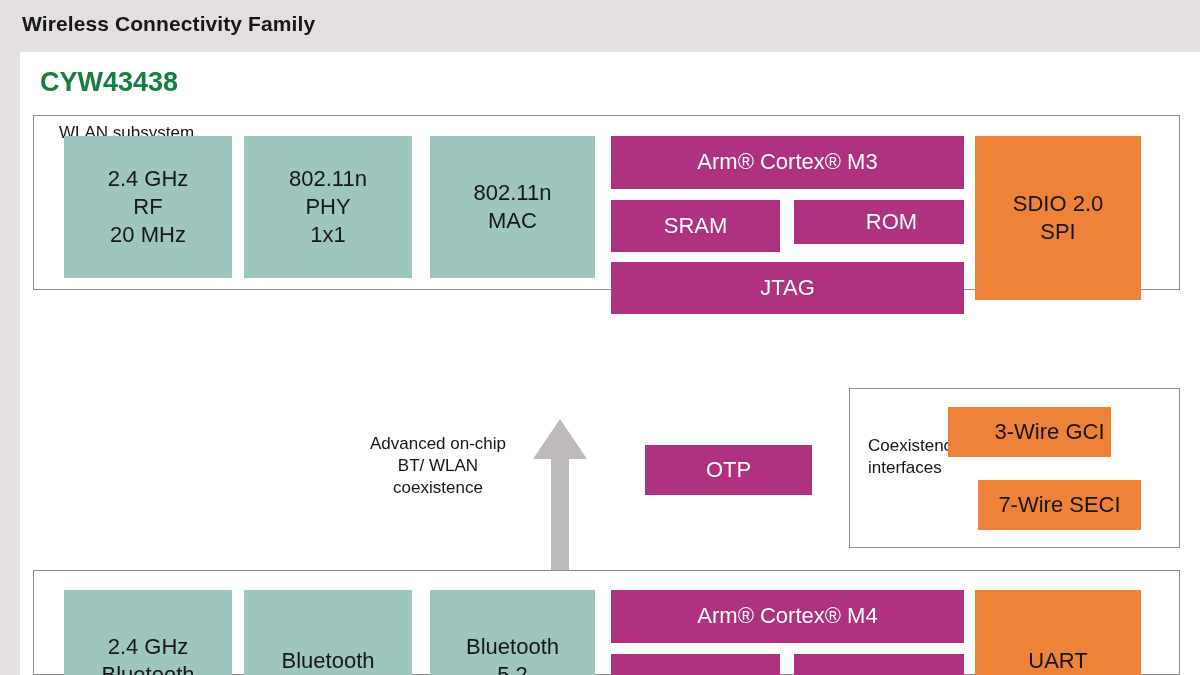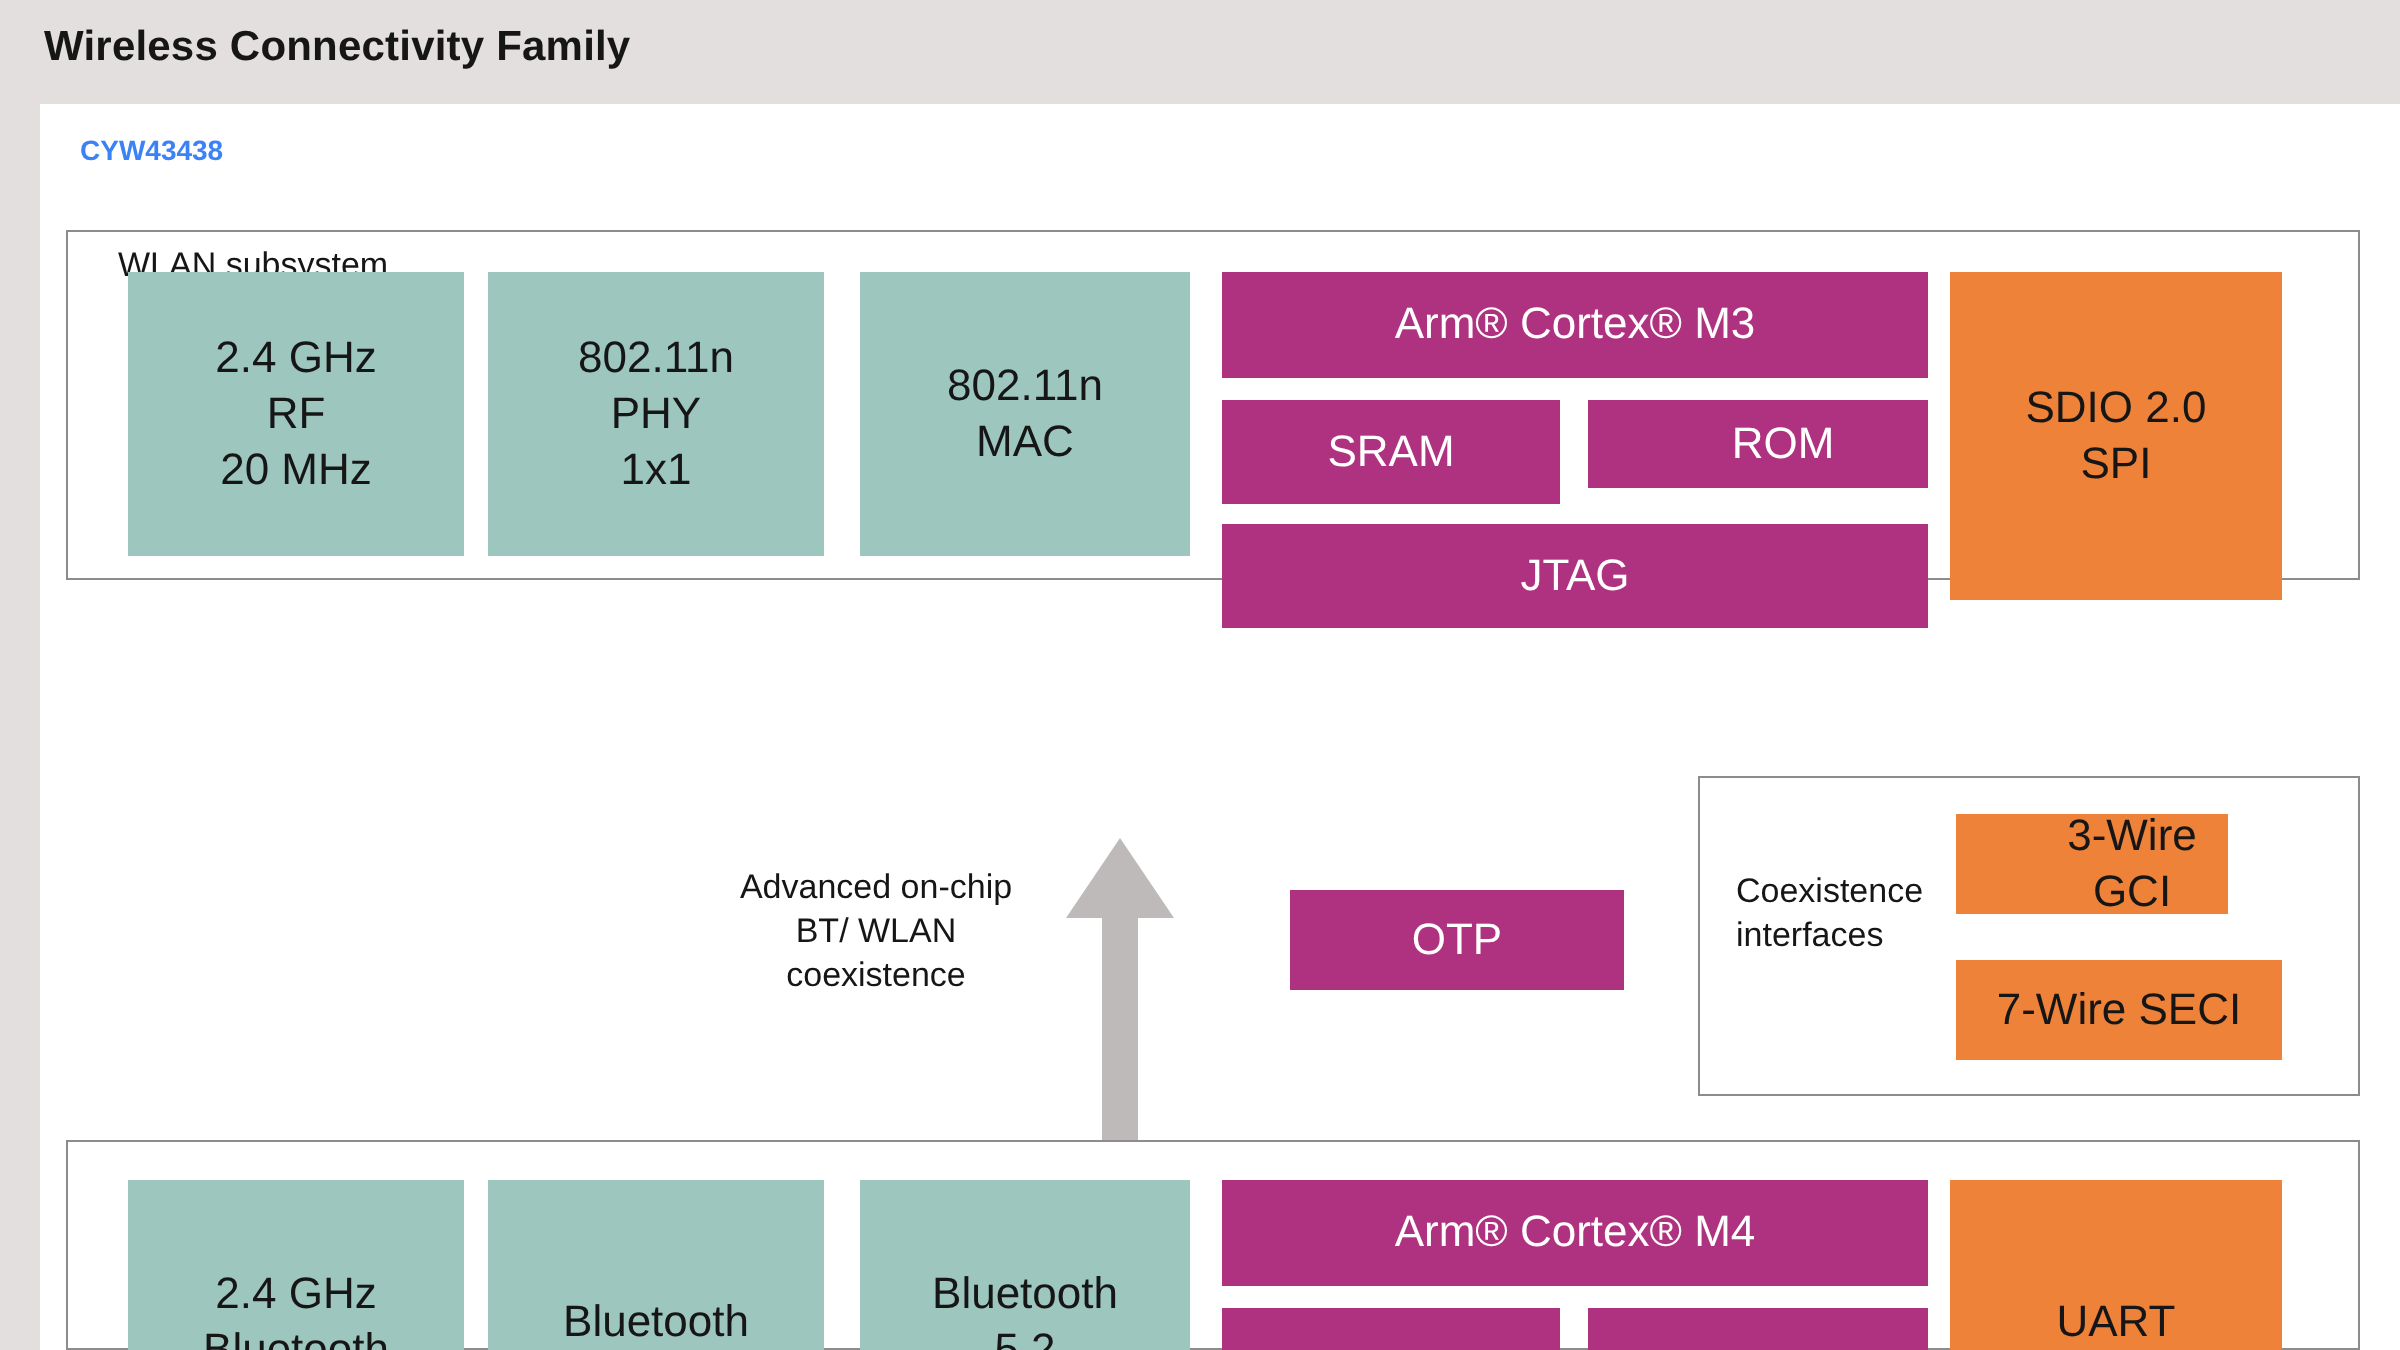--- a/index.html
+++ b/index.html
@@ -36,23 +36,23 @@
   
   #card {
     position: absolute;
     left: 20px; top: 52px;
     width: 1180px; height: 623px;
     background: #ffffff;
   }
   #chip-name {
     position: absolute;
     left: 20px; top: 15px;
-    font-size: 14px;
+    font-size: 27px;
     font-weight: bold;
-    color: #3b82f6;
+    color: #15803d;
     white-space: nowrap;
   }
   
   .subsystem-box {
     position: absolute;
     background: #ffffff;
     border: 1.5px solid #8C8C8C;
     box-sizing: border-box;
   }
   #wlan-box { left: 13px; top: 63px; width: 1147px; height: 175px; }
@@ -163,21 +163,21 @@
       <polygon points="27,0 54,40 36,40 36,165 54,165 27,205 0,165 18,165 18,40 0,40" fill="#BFBABA"></polygon>
     </svg>
 
     <div class="block magenta" style="left:625px; top:393px; width:167px; height:50px;">OTP</div>
 
     <div id="coex-panel">
       <div id="coex-label">Coexistence
 interfaces</div>
     </div>
 
-    <div class="block orange" style="left:958px; top:355px; width:136px; height:50px;padding-left:40px;">3-Wire GCI</div>
+    <div class="block orange" style="left:928px; top:355px; width:163px; height:50px;padding-left:40px;">3-Wire GCI</div>
 
     <div class="block orange" style="left:958px; top:428px; width:163px; height:50px;">7-Wire SECI</div>
 
     <div id="bt-box" class="subsystem-box"></div>
 
     <div class="block green" style="left:44px; top:538px; width:168px; height:142px;">2.4 GHz
 Bluetooth</div>
 
     <div class="block green" style="left:224px; top:538px; width:168px; height:142px;">Bluetooth</div>
 

